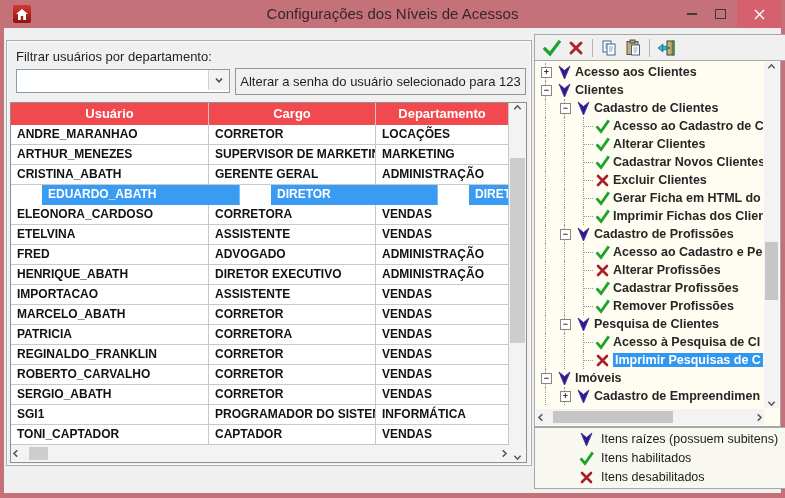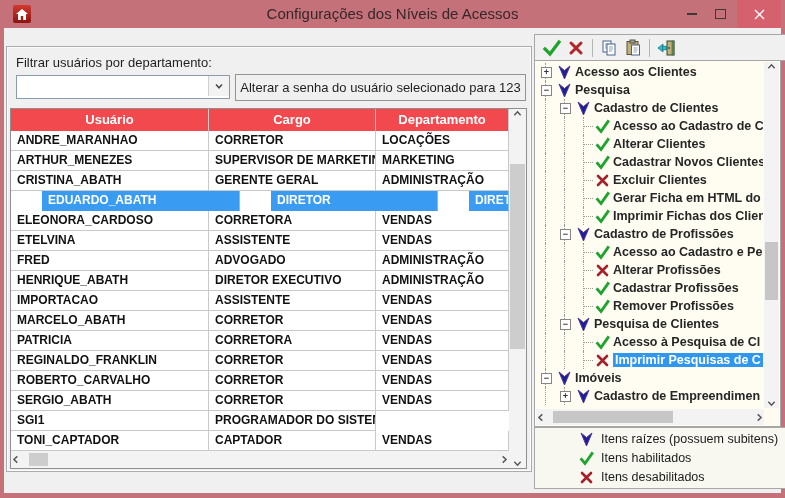--- a/index.html
+++ b/index.html
@@ -16,21 +16,21 @@
   .btn-min{right:80px;width:26px;}
   .btn-max{right:52px;width:26px;}
   .btn-close{right:4px;width:44px;background:#d5606e;}
   .min-glyph{width:10px;height:0;border-top:2px solid #3a3a3a;}
   .max-glyph{width:9px;height:8px;border:1.5px solid #3a3a3a;background:transparent;}
 
   
   .content{position:absolute;left:4px;top:28px;width:777px;height:465px;background:#f0f0f0;}
 
   
-  .left-panel{position:absolute;left:2px;top:18px;width:524px;height:424px;background:#f0f0f0;
+  .left-panel{position:absolute;left:2px;top:12px;width:524px;height:424px;background:#f0f0f0;
     border:1px solid #abacad;box-shadow:inset 0 0 0 1px #fbfbfb;}
   .filter-label{position:absolute;left:9px;top:8px;font-size:13px;color:#1f1f1f;}
   .combo{position:absolute;left:9px;top:28px;width:212px;height:22px;background:#fff;border:1px solid #8a9cab;}
   .combo-value{position:absolute;left:4px;top:3px;font-size:13px;color:#222;}
   .combo-btn{position:absolute;right:0;top:0;width:20px;height:20px;background:#f3f3f3;border-left:1px solid #d0d0d0;
     display:flex;align-items:center;justify-content:center;}
   .pwd-btn{position:absolute;left:228px;top:27px;width:289px;height:25px;background:#f0f0f0;border:1px solid #949494;
     font-size:13px;color:#1f1f1f;display:flex;align-items:center;justify-content:center;white-space:nowrap;
     font-family:"Liberation Sans",sans-serif;}
 
@@ -198,20 +198,21 @@
               <div class="tcell w2">VENDAS</div>
             </div>
             <div class="trow">
               <div class="tcell w0">SERGIO_ABATH</div>
               <div class="tcell w1">CORRETOR</div>
               <div class="tcell w2">VENDAS</div>
             </div>
             <div class="trow">
               <div class="tcell w0">SGI1</div>
               <div class="tcell w1">PROGRAMADOR DO SISTEMA</div>
+              <div class="tcell w2">INFORMÁTICA</div>
             </div>
             <div class="trow">
               <div class="tcell w0">TONI_CAPTADOR</div>
               <div class="tcell w1">CAPTADOR</div>
               <div class="tcell w2">VENDAS</div>
             </div>
           </div>
         <div class="sb grid-vsb">
           <span class="chev">
               <svg width="9" height="9" viewBox="0 0 10 10" style="transform:rotate(180deg)">
@@ -296,21 +297,21 @@
           </div>
           <div class="tree-row">
             <span class="slot guide">
               <span class="expander">−</span>
             </span>
             <span class="ticon">
               <svg width="15" height="15" viewBox="0 0 15 15">
                 <polygon points="2,1 7.5,14 13,1 7.5,5.5" fill="#1f1f96" stroke="#4b2d8e" stroke-width="0.9"></polygon>
               </svg>
             </span>
-            <span class="tlabel">Pesquisa</span>
+            <span class="tlabel">Clientes</span>
           </div>
           <div class="tree-row">
             <span class="indent guide"></span>
             <span class="slot guide">
               <span class="expander">−</span>
             </span>
             <span class="ticon">
               <svg width="15" height="15" viewBox="0 0 15 15">
                 <polygon points="2,1 7.5,14 13,1 7.5,5.5" fill="#1f1f96" stroke="#4b2d8e" stroke-width="0.9"></polygon>
               </svg>

